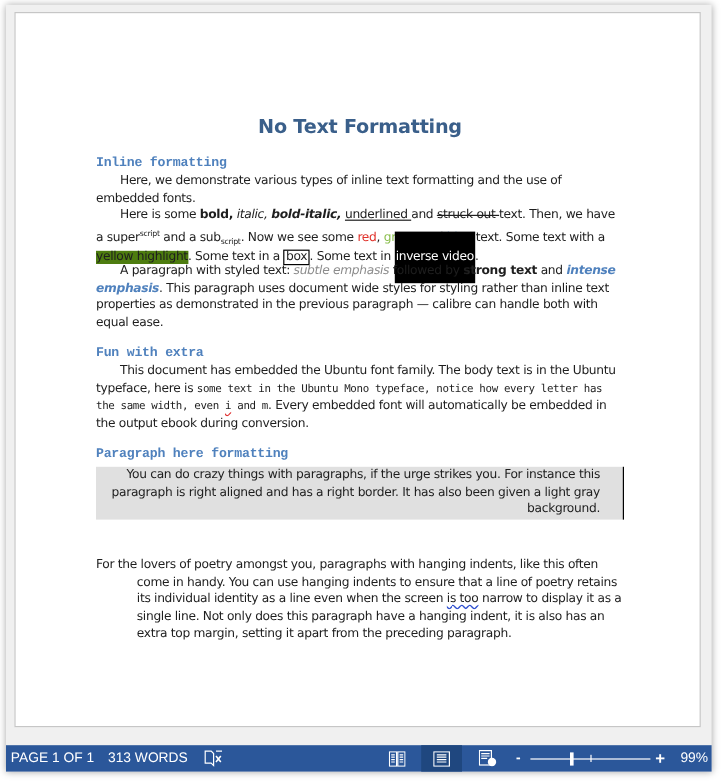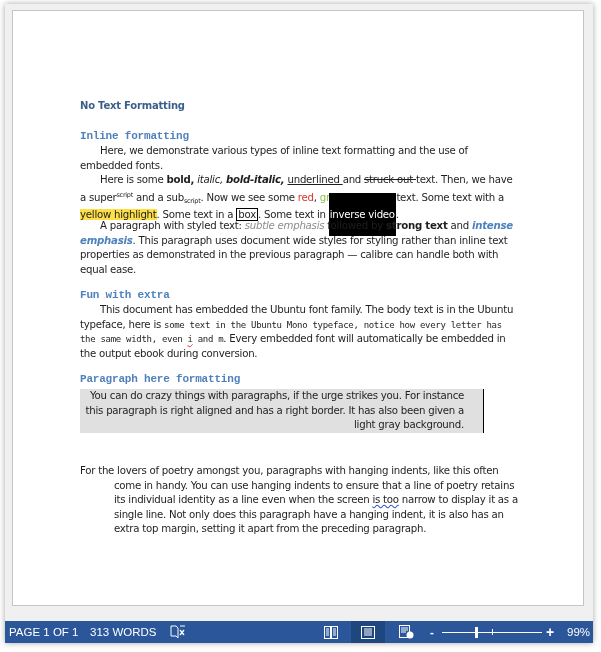--- a/index.html
+++ b/index.html
@@ -1,35 +1,35 @@
 <!DOCTYPE html>
 <html><head>
 <meta charset="utf-8">
 <style>
   html, body { margin:0; padding:0; }
   body { width:601px; height:652px; background:#ffffff; position:relative; overflow:hidden; font-family:"DejaVu Sans", sans-serif; }
   .window { position:absolute; left:5px; top:4px; width:588px; height:639px; background:#f0f0f0; box-shadow:0 0 6px rgba(0,0,0,0.35); }
   .page { position:absolute; left:7px; top:6px; width:570px; height:594px; background:#fff; border:1px solid #c6c6c6; }
   .doc { position:absolute; left:67px; top:0; width:440px; font-family:"DejaVu Sans", sans-serif; font-size:10.2px; line-height:14.6px; color:#1e1e1e; letter-spacing:-0.25px; }
-  .title { position:absolute; left:0; width:440px; top:88px; text-align:left; font-weight:bold; font-size:10px; color:#3a5f8a; letter-spacing:-0.2px; }
+  .title { position:absolute; left:0; width:440px; top:88px; text-align:center; font-weight:bold; font-size:16px; color:#3a5f8a; letter-spacing:-0.2px; }
   .h { position:absolute; left:0; font-weight:bold; color:#4f81bd; font-size:11px; letter-spacing:-0.2px;font-family:Liberation Mono, monospace; }
   .p { position:absolute; left:0; width:440px; margin:0; }
   .ind { text-indent:20px; }
   .red { color:#e0322b; } .green { color:#8cbf4f; } .blue { color:#2a72b8; }
-  .hl { background:#fde047; }
+  .hl { background:#4d7c0f; }
   .box { border:1px solid #000; padding:0 1px; }
   .inv { background:#000; color:#fff; padding:16px 1px; }
   .subtle { color:#8c8c8c; font-style:italic; }
   .intense { color:#4f81bd; font-weight:bold; font-style:italic; }
   .mono { font-family:"DejaVu Sans Mono", monospace; font-size:9px; letter-spacing:-0.3px; }
   .sup { font-size:6.5px; vertical-align:4px; }
   .sub { font-size:6.5px; vertical-align:-2px; }
   .squig { text-decoration:underline wavy #e03030; }
   .squigb { text-decoration:underline wavy #3050d0; }
-  .rightpara { position:absolute; left:0; top:378px; width:404px; background:#e0e0e0; text-align:right; border-right:1px solid #000; padding-right:19px; box-sizing:border-box; }
+  .rightpara { position:absolute; left:0; top:378px; width:440px; background:#e0e0e0; text-align:right; border-right:1px solid #000; padding-right:19px; box-sizing:border-box; }
   .hang { position:absolute; left:0; top:453px; width:440px; padding-left:34px; text-indent:-34px; box-sizing:border-box; }
   .statusbar { position:absolute; left:0; top:617px; width:588px; height:22px; background:#2b579a; color:#fff; font-family:"Liberation Sans", sans-serif; font-size:11.5px; }
   .sb { position:absolute; top:0; height:22px; line-height:22px; }
   .icon { position:absolute; top:0; height:22px; display:flex; align-items:center; justify-content:center; }
   .active { background:#1f477f; }
   .slider-line { position:absolute; left:437px; top:11px; width:100px; height:1px; background:#fff; }
   .thumb { position:absolute; left:470px; top:6px; width:3px; height:11px; background:#fff; }
   .tick { position:absolute; left:487px; top:8px; width:1px; height:6px; background:#fff; }
 </style>
 </head>

